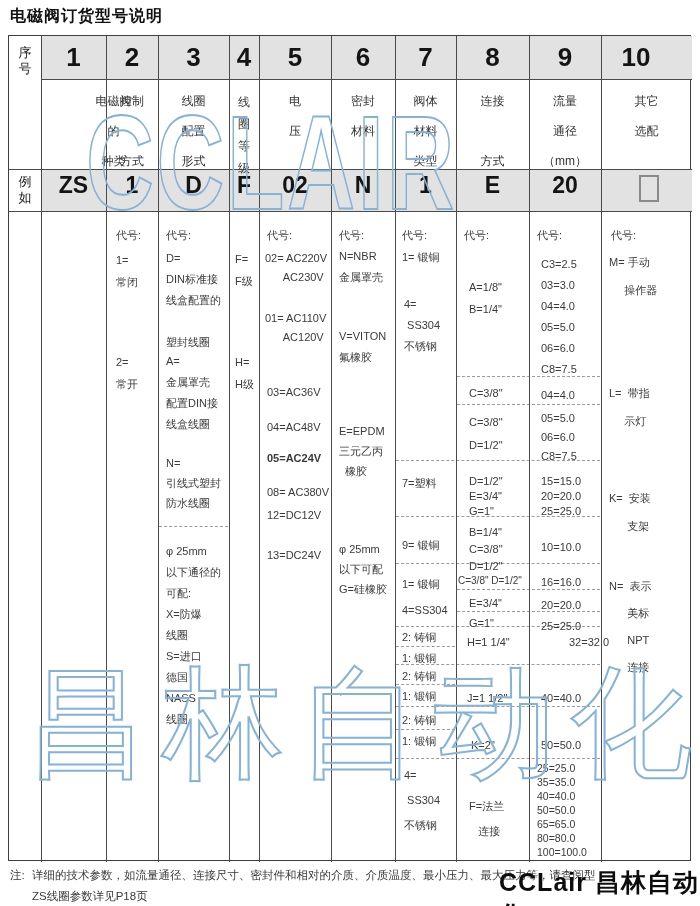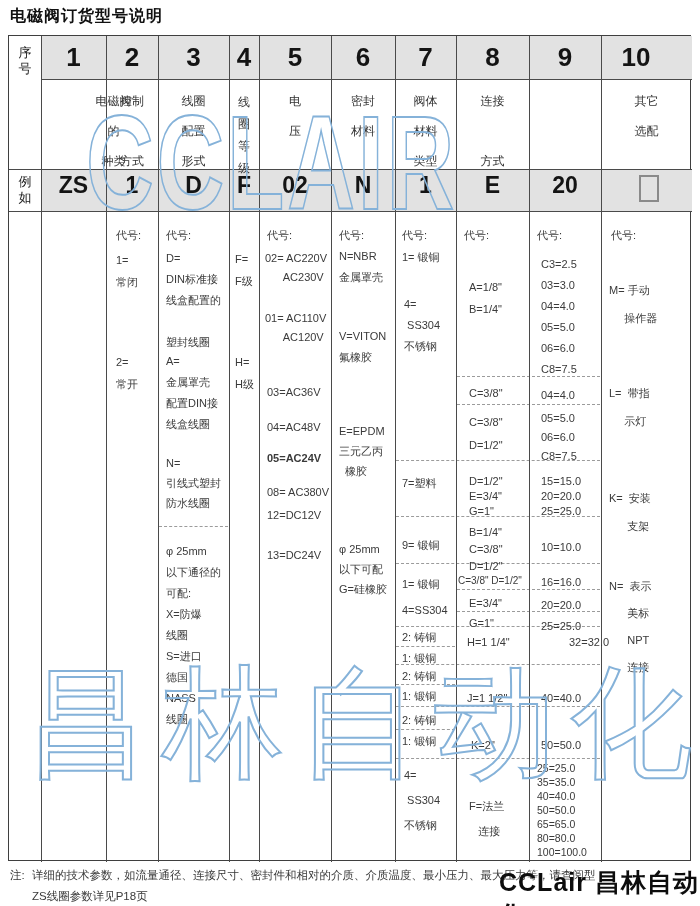--- a/index.html
+++ b/index.html
@@ -83,20 +83,23 @@
   <div class="desc" style="left:250px;width:72px;">电
 压</div>
   <div class="desc" style="left:322px;width:64px;">密封
 材料</div>
   <div class="desc" style="left:386px;width:61px;">阀体
 材料
 类型</div>
   <div class="desc" style="left:447px;width:73px;">连接
 
 方式</div>
+  <div class="desc" style="left:520px;width:72px;">流量
+通径
+（mm）</div>
   <div class="desc" style="left:592px;width:91px;">其它
 选配</div>
 
   <div class="ex" style="left:32px;width:65px;">ZS</div>
   <div class="ex" style="left:97px;width:52px;">1</div>
   <div class="ex" style="left:149px;width:71px;">D</div>
   <div class="ex" style="left:220px;width:30px;">F</div>
   <div class="ex" style="left:250px;width:72px;">02</div>
   <div class="ex" style="left:322px;width:64px;">N</div>
   <div class="ex" style="left:386px;width:61px;">1</div>
@@ -230,21 +233,21 @@
   <div class="txt" style="left:532px;top:653px;">40=40.0</div>
   <div class="txt" style="left:532px;top:700px;">50=50.0</div>
   <div class="txt" style="left:528px;top:725px;line-height:14px;font-size:10.5px;">25=25.0
 35=35.0
 40=40.0
 50=50.0
 65=65.0
 80=80.0
 100=100.0</div>
 
-  <div class="txt" style="left:600px;top:212px;line-height:28px;margin-top:28px;">M= 手动
+  <div class="txt" style="left:600px;top:212px;line-height:28px;">M= 手动
      操作器</div>
   <div class="txt" style="left:600px;top:343px;line-height:28px;">L=  带指
      示灯</div>
   <div class="txt" style="left:600px;top:448px;line-height:28px;">K=  安装
       支架</div>
   <div class="txt" style="left:600px;top:537px;line-height:27px;">N=  表示
       美标
       NPT
       连接</div>
 

